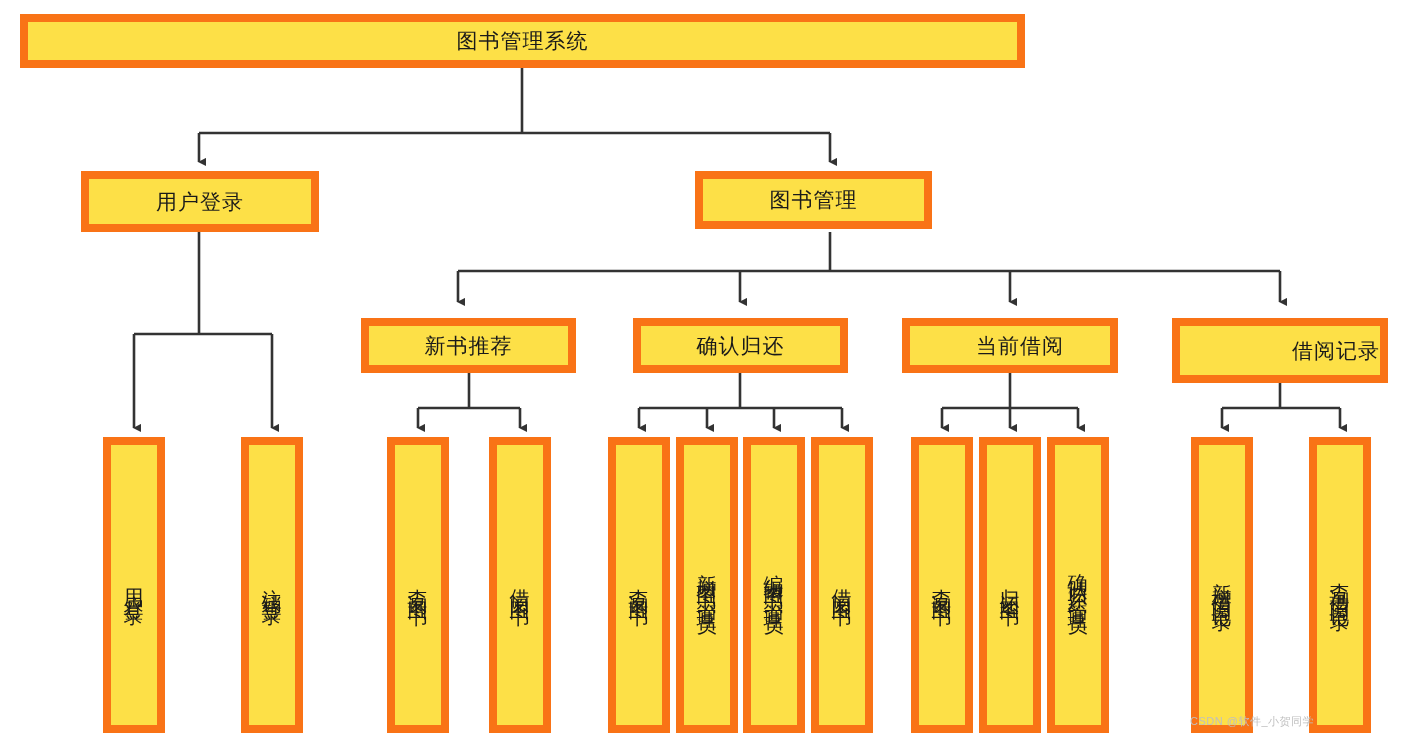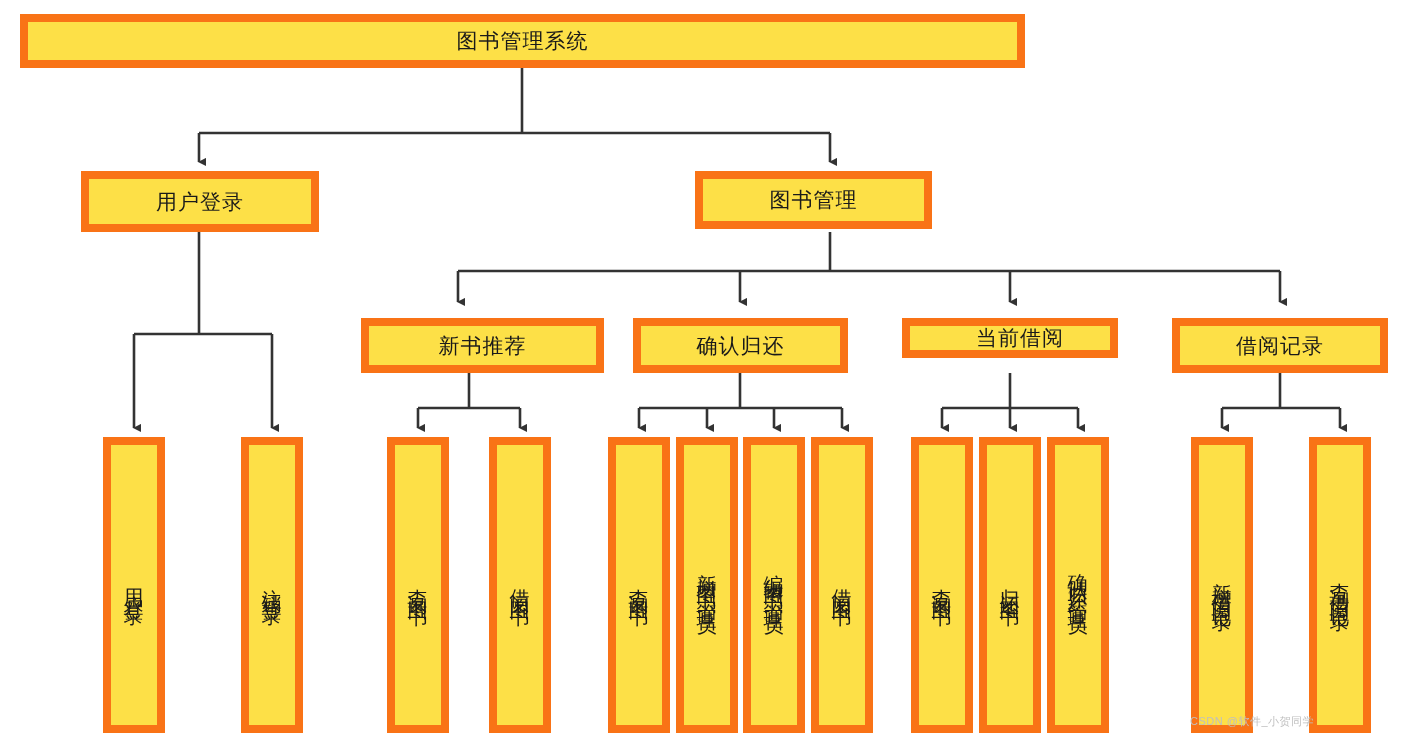--- a/index.html
+++ b/index.html
@@ -124,30 +124,30 @@
     <span>图书管理系统</span>
   </div>
 
   <div class="node h" style="left:81px; top:171px; width:238px; height:61px;">
     <span>用户登录</span>
   </div>
   <div class="node h" style="left:672px; top:171px; width:237px; height:58px;margin-left:23px;">
     <span>图书管理</span>
   </div>
 
-  <div class="node h" style="left:361px; top:318px; width:243px; height:55px;">
+  <div class="node h" style="left:361px; top:318px; width:215px; height:55px;">
     <span>新书推荐</span>
   </div>
   <div class="node h" style="left:633px; top:318px; width:215px; height:55px;">
     <span>确认归还</span>
   </div>
-  <div class="node h" style="left:902px; top:318px; width:216px; height:40px;padding-left:20px;">
+  <div class="node h" style="left:902px; top:318px; width:216px; height:55px;padding-left:20px;">
     <span>当前借阅</span>
   </div>
-  <div class="node h" style="left:1172px; top:318px; width:216px; height:55px;">
+  <div class="node h" style="left:1172px; top:318px; width:216px; height:65px;justify-content:flex-end;">
     <span>借阅记录</span>
   </div>
 
   <div class="node v" style="left:103px; top:437px; width:62px; height:296px;">
     <span class="vtext">用户登录</span>
   </div>
   <div class="node v" style="left:241px; top:437px; width:62px; height:296px;">
     <span class="vtext">注销登录</span>
   </div>
 

